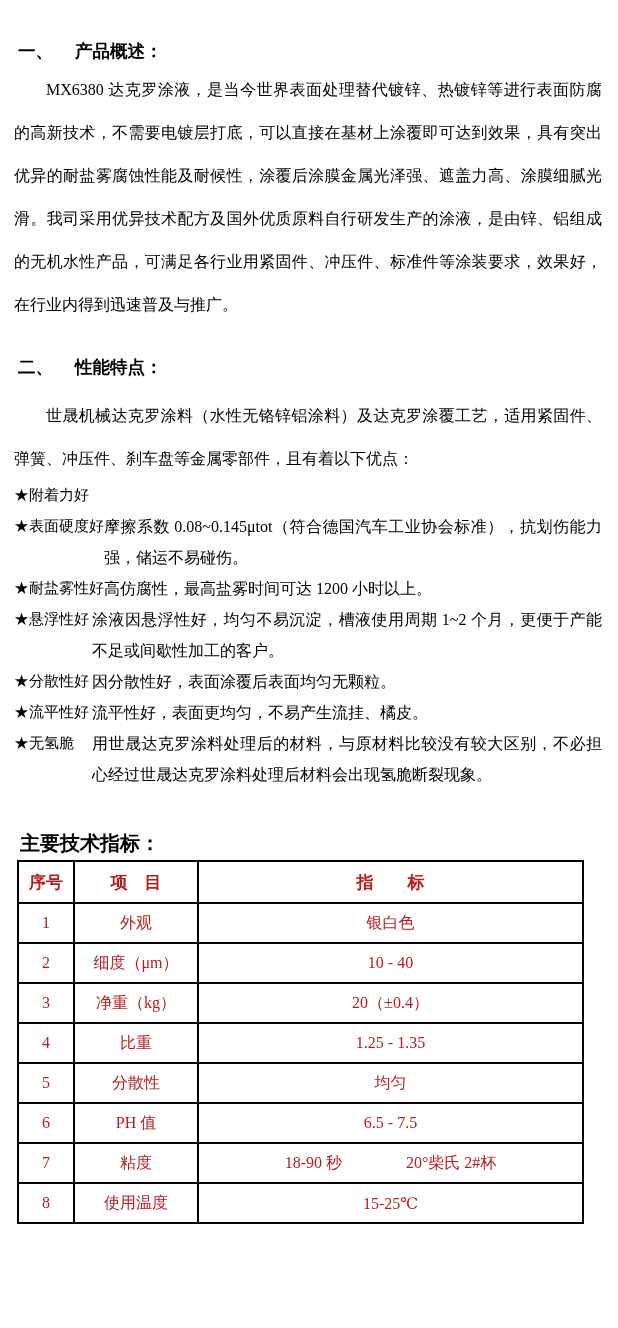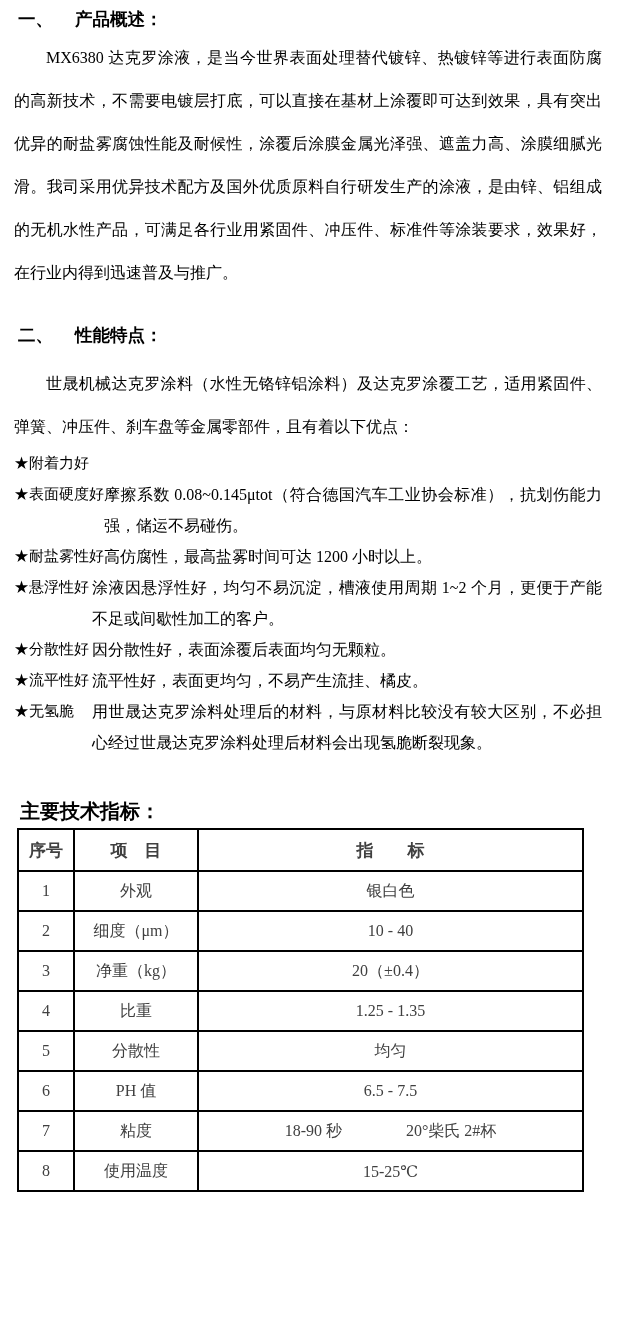--- a/index.html
+++ b/index.html
@@ -2,21 +2,21 @@
 <html><head>
 <meta charset="utf-8">
 <style>
   html,body { margin:0; padding:0; background:#ffffff; }
   .page {
     position:relative;
     width:618px; height:1328px;
     background:#ffffff; color:#000000;
     font-family:"Liberation Serif","DejaVu Serif",serif;
     box-sizing:border-box;
-    padding:8px 16px 0 14px;
+    padding:40px 16px 0 14px;
     overflow:hidden;
   }
   .sec-title {
     font-weight:bold; font-size:17.5px; line-height:22px;
     margin:0 0 0 4px;
   }
   .sec-num { display:inline-block; width:57px; }
   .para {
     font-size:16px; line-height:43px; text-align:justify;
     text-indent:32px; margin:6px 0 0 0;
@@ -27,21 +27,21 @@
   .feature { display:flex; font-size:16px; line-height:31px; }
   .feature-label { flex:0 0 78px; white-space:nowrap; font-size:15px; }
   .feature-text { flex:1; text-align:justify; }
   .tech-title {
     font-weight:bold; font-size:20px; line-height:22px;
     margin:42px 0 0 6px;
   }
   table.spec {
     border-collapse:collapse; table-layout:fixed;
     width:567px; margin:6px 0 0 3px;
-    font-size:16px; color:#404040;
+    font-size:16px; color:#b91c1c;
   }
   table.spec th, table.spec td {
     border:2px solid #000000; text-align:center; vertical-align:middle;
     padding:0 2px; overflow:hidden;
   }
   table.spec th { height:40px; font-size:17px; font-weight:bold; }
   table.spec td { height:38px; font-weight:normal; }
 </style>
 </head>
 <body>

